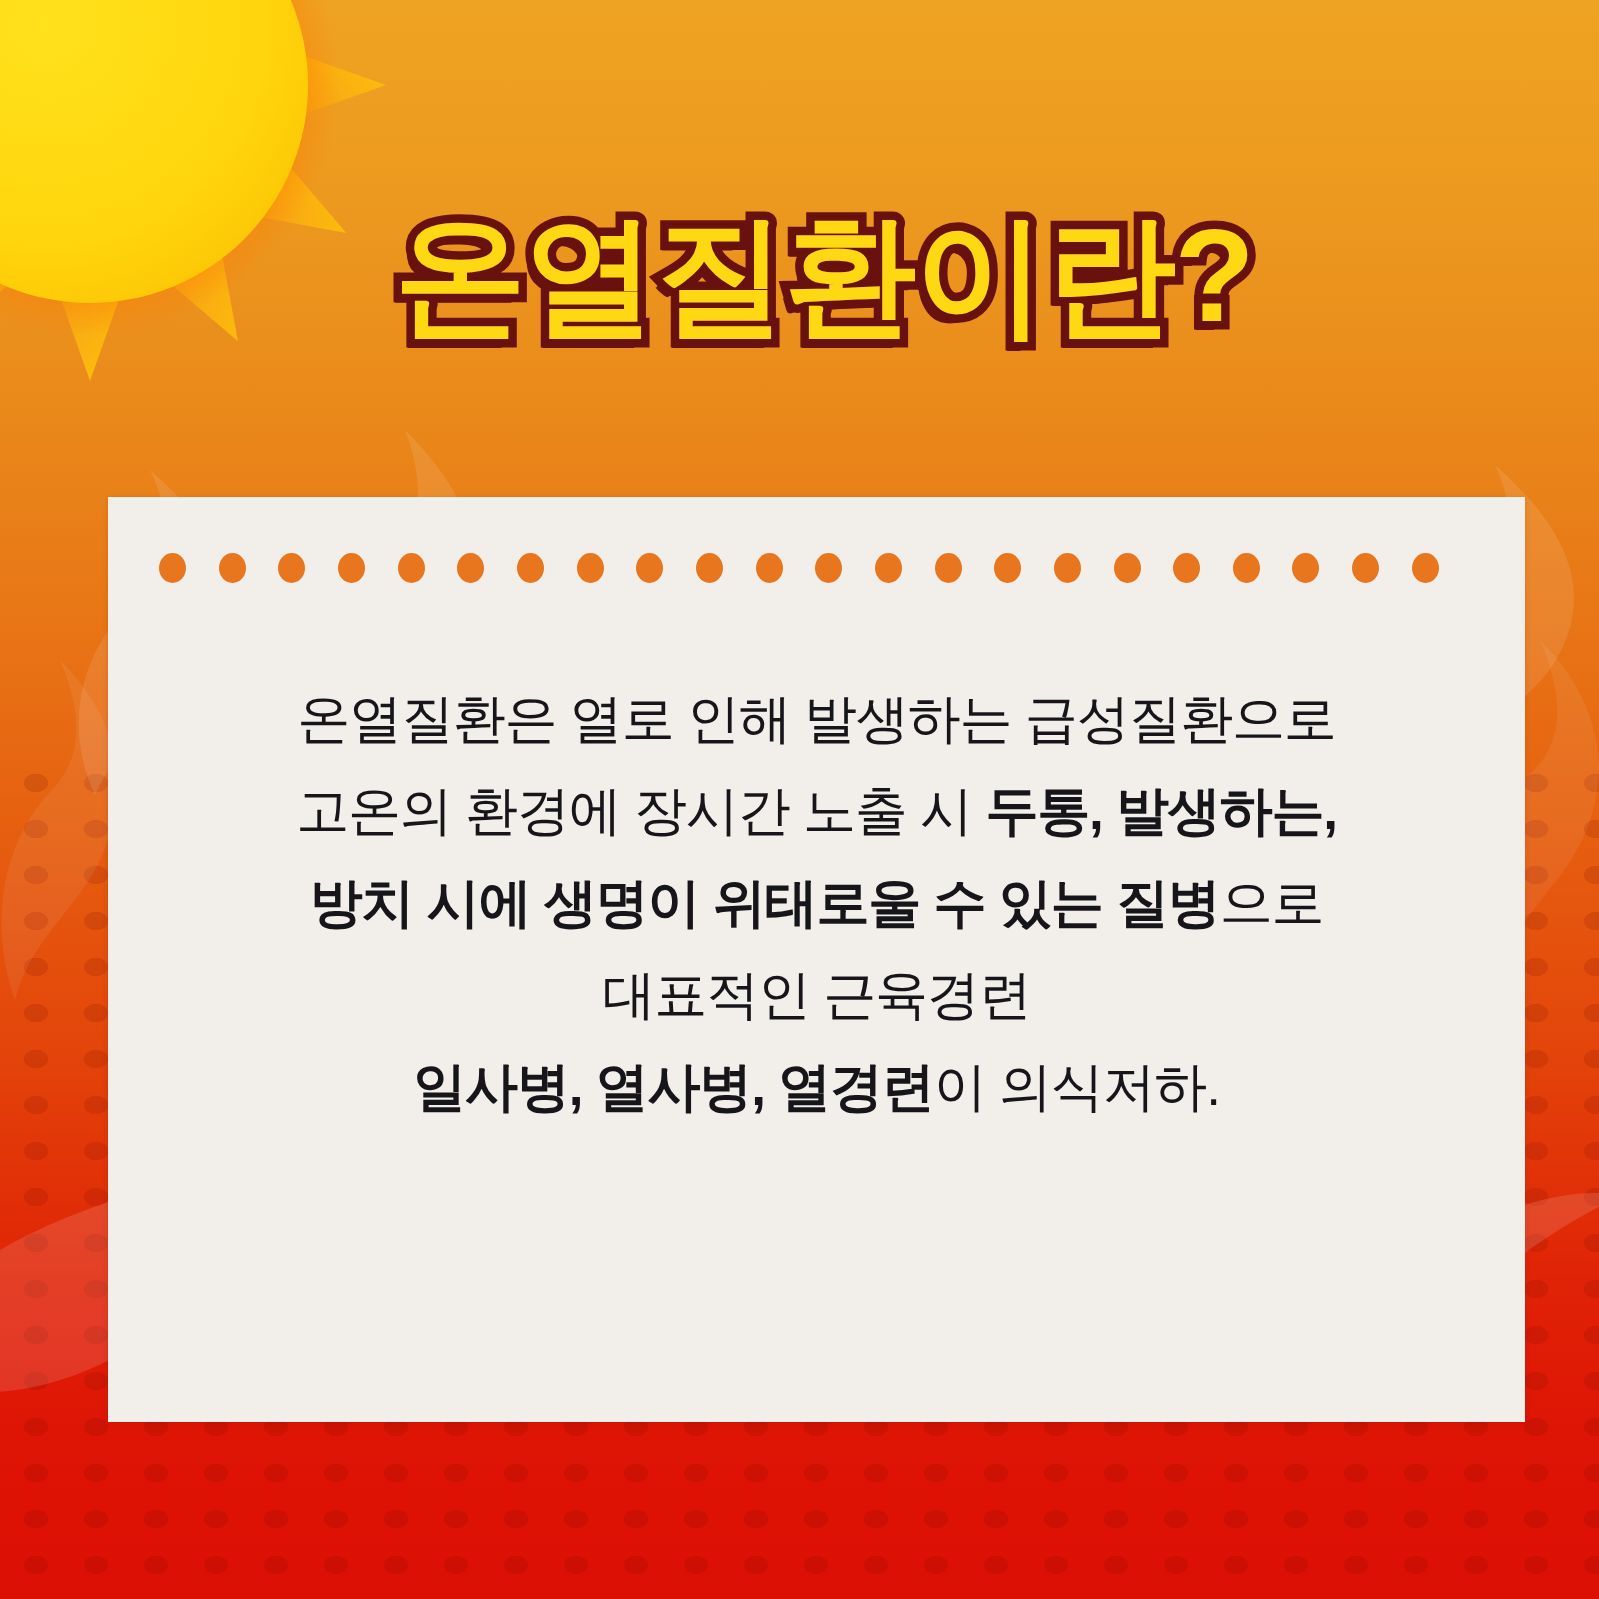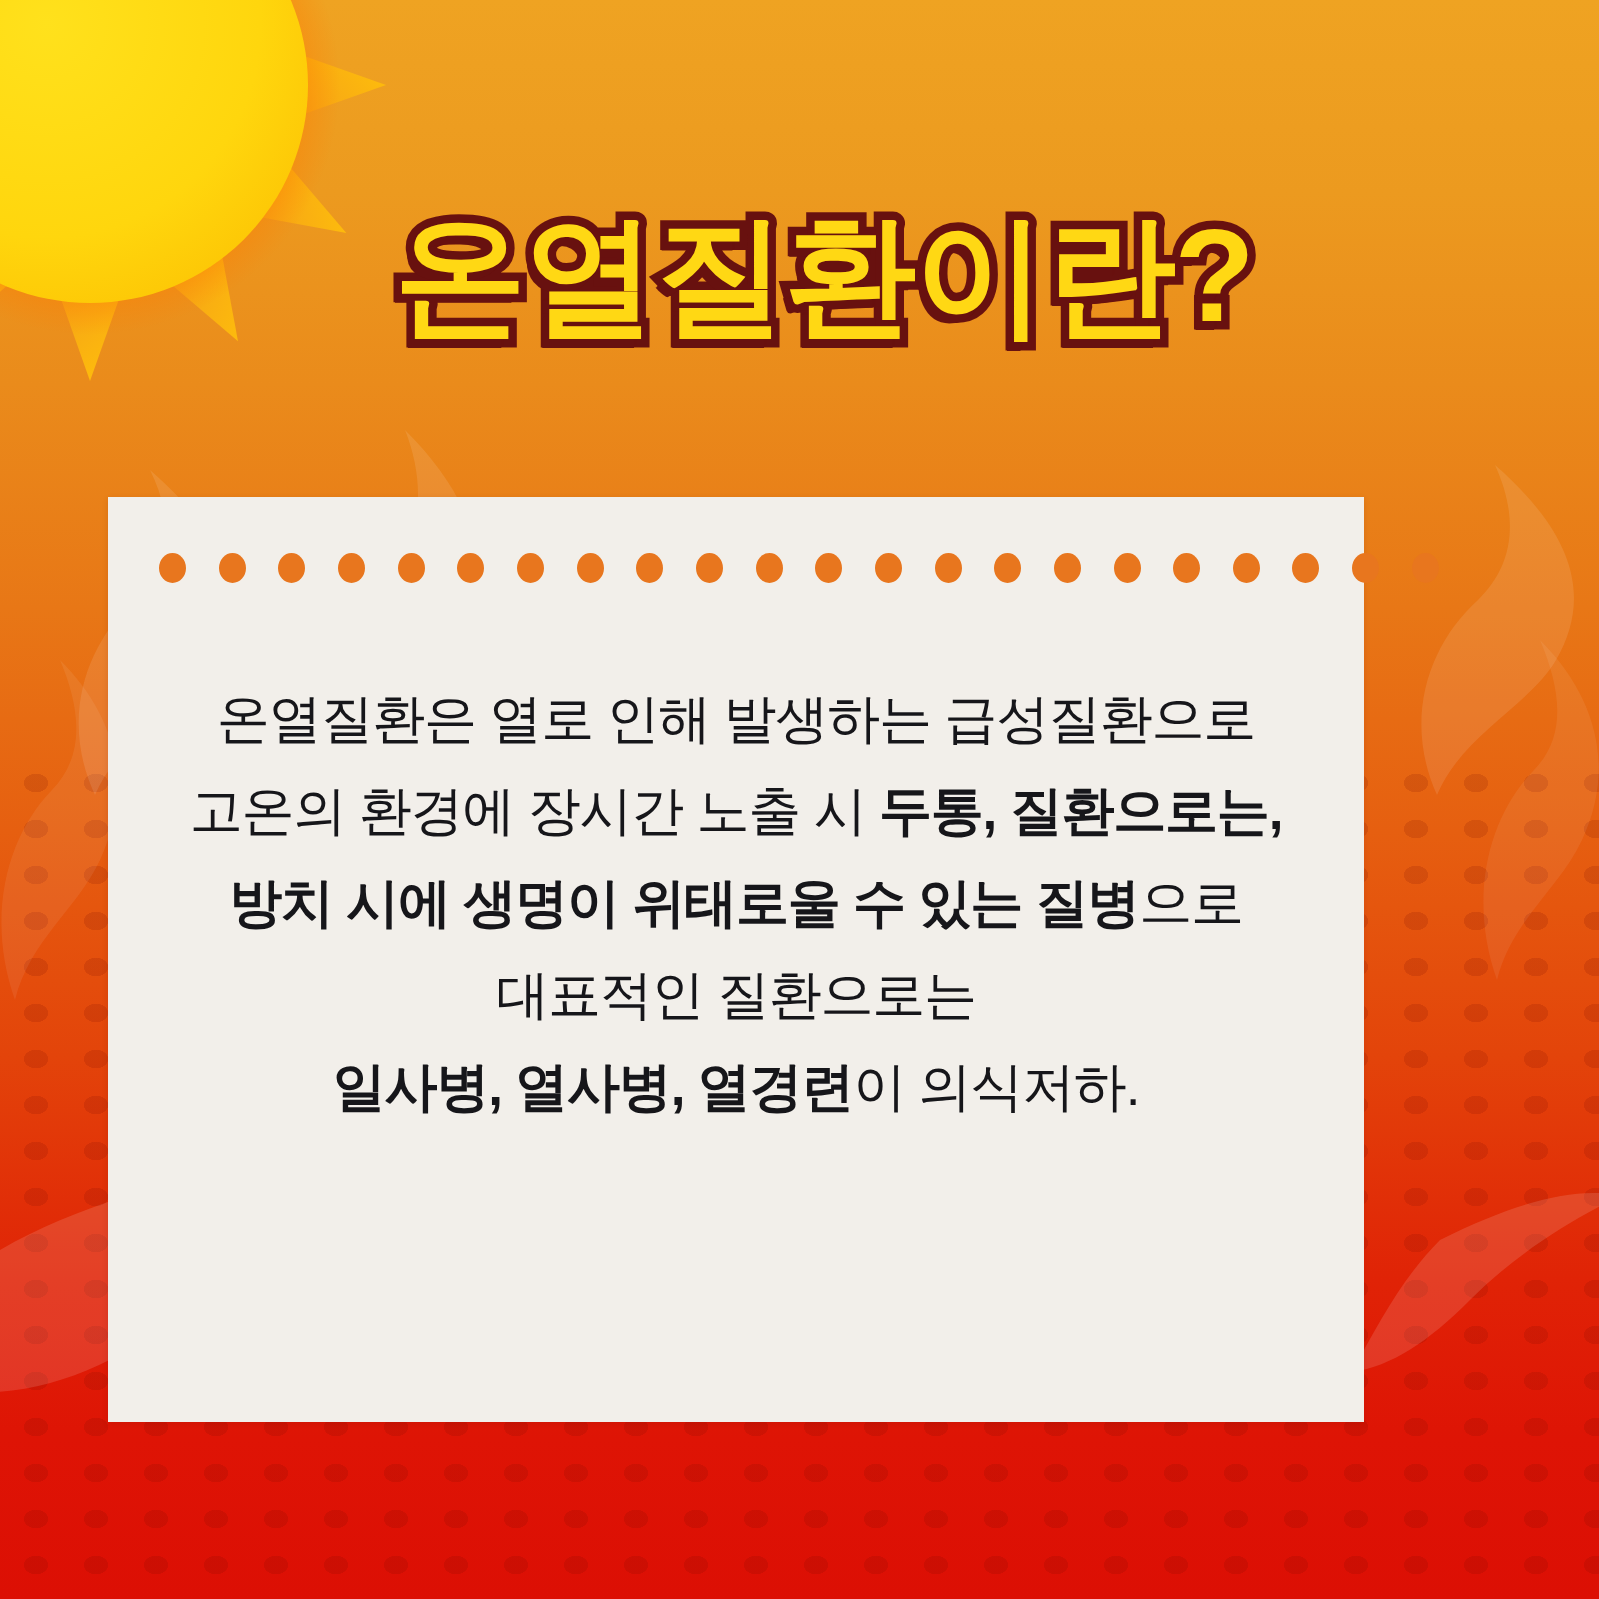--- a/index.html
+++ b/index.html
@@ -91,21 +91,21 @@
       -6px 8px 0 #68110f,
       -5px 7px 0 #68110f;
     white-space: nowrap;
   }
 
   
   .card {
     position: absolute;
     left: 108px;
     top: 497px;
-    width: 1256px;
+    width: 1417px;
     height: 925px;
     background: #f2efea;
     box-shadow: 0 2px 6px rgba(90, 18, 0, 0.13);
   }
 
   .dot-row {
     position: absolute;
     left: 51px;
     top: 56px;
     width: 1280px;
@@ -233,20 +233,20 @@
         <span class="dot"></span>
         <span class="dot"></span>
         <span class="dot"></span>
         <span class="dot"></span>
         <span class="dot"></span>
         <span class="dot"></span>
         <span class="dot"></span>
       </div>
     <div class="body-text">
         <span class="line"><span>온열질환은 열로 인해 발생하는 급성질환으로</span></span>
-        <span class="line"><span>고온의 환경에 장시간 노출 시 </span><b>두통, 질환으로는,</b></span>
+        <span class="line"><span>고온의 환경에 장시간 노출 시 </span><b>두통, 발생하는,</b></span>
         <span class="line"><b>방치 시에 생명이 위태로울 수 있는 질병</b><span>으로</span></span>
-        <span class="line"><span>대표적인 질환으로는</span></span>
+        <span class="line"><span>대표적인 근육경련</span></span>
         <span class="line"><b>일사병, 열사병, 열경련</b><span>이 의식저하.</span></span>
       </div>
   </div>
 
 </div>
 
 </body></html>

